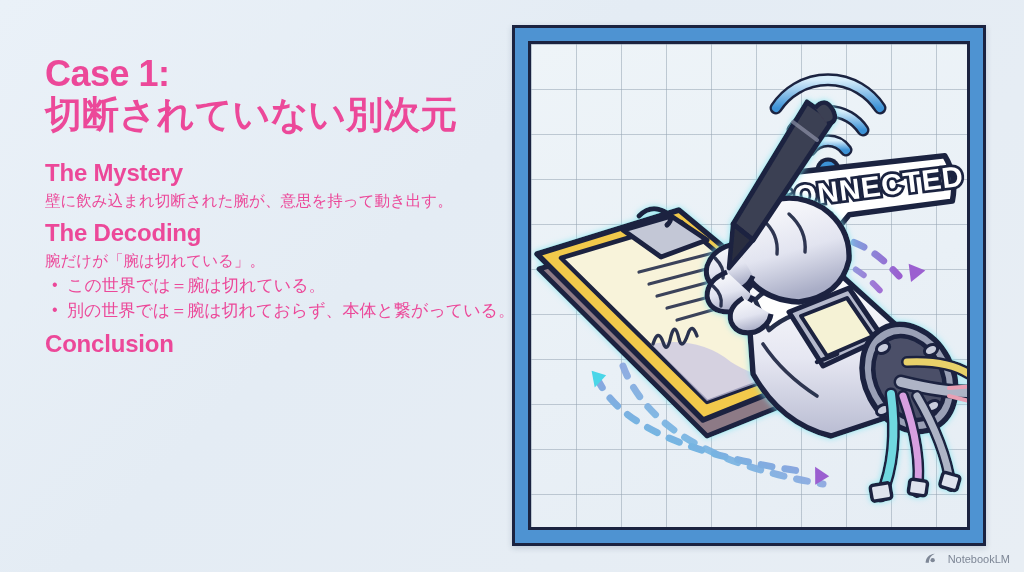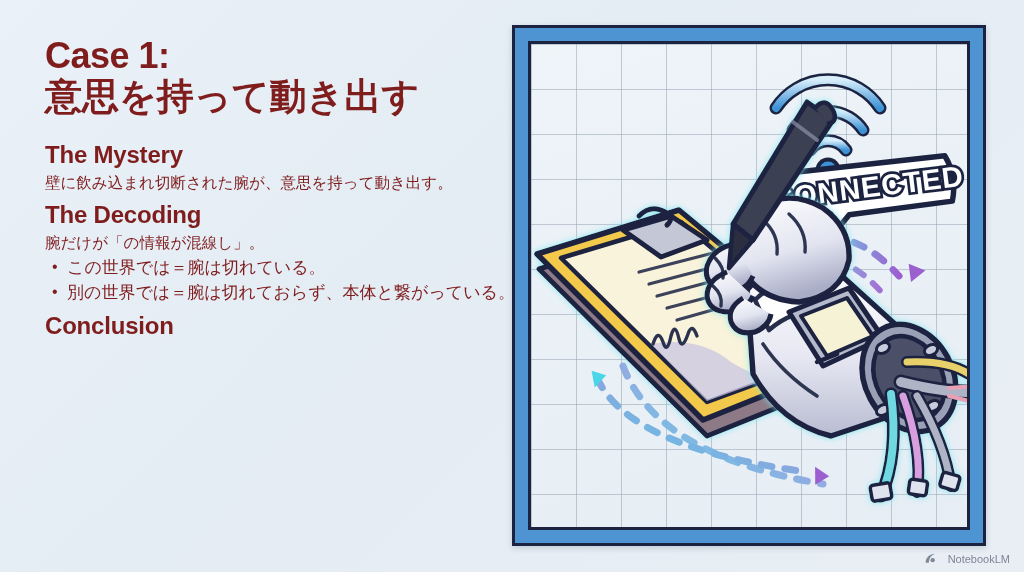--- a/index.html
+++ b/index.html
@@ -5,22 +5,22 @@
   * { margin:0; padding:0; box-sizing:border-box; }
   html,body { width:1024px; height:572px; overflow:hidden; }
   body {
     font-family:"Liberation Sans","DejaVu Sans",sans-serif;
     background:linear-gradient(135deg,#eaf1f8 0%,#e4ecf4 40%,#e8eef4 100%);
     position:relative;
   }
 
   
   .text-col {
-    position:absolute; left:45px; top:36px; width:480px;
-    color:#7f1d1d;
+    position:absolute; left:45px; top:54px; width:480px;
+    color:#ec4899;
   }
   .title {
     font-size:36px; font-weight:bold; line-height:1.12;
     letter-spacing:-0.5px;
   }
   .title .line2 { font-size:37px; letter-spacing:0px; }
 
   .section { margin-top:6px; }
   .section.first { margin-top:22px; }
   .sec-head {
@@ -70,31 +70,31 @@
   }
   .wm-icon { display:block; }
 </style>
 </head>
 <body>
 
 <div class="text-col">
 
   <div class="title">
     <div>Case 1:</div>
-    <div class="line2">意思を持って動き出す</div>
+    <div class="line2">切断されていない別次元</div>
   </div>
 
   <div class="section first">
     <div class="sec-head">The Mystery</div>
     <div class="sec-body">壁に飲み込まれ切断された腕が、意思を持って動き出す。</div>
   </div>
 
   <div class="section">
     <div class="sec-head">The Decoding</div>
-    <div class="sec-body">腕だけが「の情報が混線し」。</div>
+    <div class="sec-body">腕だけが「腕は切れている」。</div>
     <ul class="bullets">
       <li>この世界では＝腕は切れている。</li>
       <li>別の世界では＝腕は切れておらず、本体と繋がっている。</li>
     </ul>
   </div>
 
   <div class="section concl">
     <div class="sec-head">Conclusion</div>
   </div>
 

